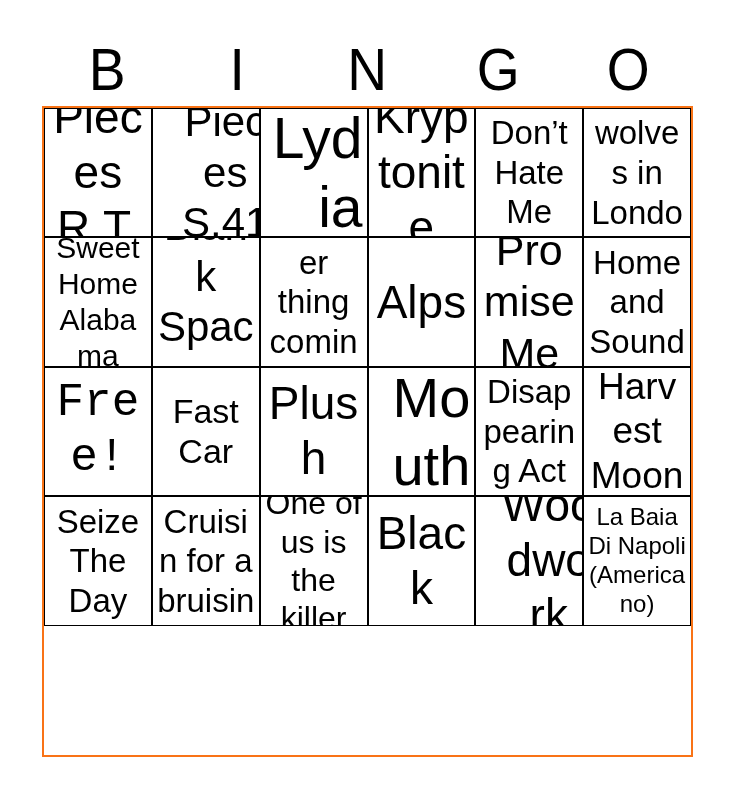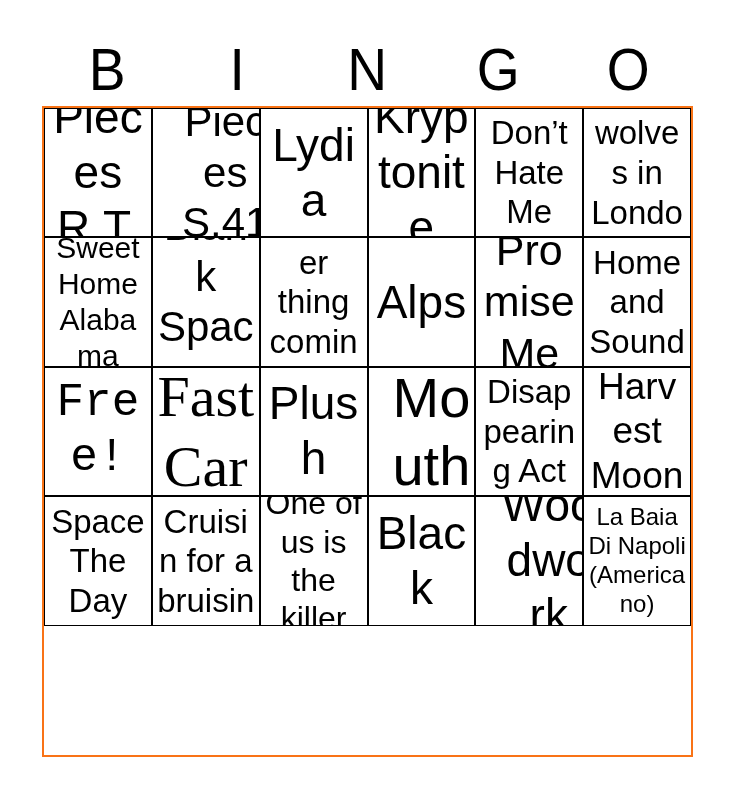--- a/index.html
+++ b/index.html
@@ -71,21 +71,21 @@
 </div>
 
 <div class="bingo-grid" id="bingo-grid">
     <div class="cell">
       <div class="cell-text" style="font-size: 46px;">Pieces R.T.</div>
     </div>
     <div class="cell">
       <div class="cell-text" style="font-size: 42px; margin-left: 39px;">Pieces S.41</div>
     </div>
     <div class="cell">
-      <div class="cell-text" style="font-size: 46px;">Lydia</div>
+      <div class="cell-text" style="font-size: 57px; text-align: right;">Lydia</div>
     </div>
     <div class="cell">
       <div class="cell-text" style="font-size: 46px;">Kryptonite</div>
     </div>
     <div class="cell">
       <div class="cell-text" style="font-size: 33px;">Don’t Hate Me</div>
     </div>
     <div class="cell">
       <div class="cell-text" style="font-size: 33px;">Werewolves in London</div>
     </div>
@@ -104,36 +104,36 @@
     <div class="cell">
       <div class="cell-text" style="font-size: 43px;">Promise Me</div>
     </div>
     <div class="cell">
       <div class="cell-text" style="font-size: 33px;">Home and Sound</div>
     </div>
     <div class="cell">
       <div class="cell-text" style="font-size: 46px; font-family: Liberation Mono, monospace;">Free!</div>
     </div>
     <div class="cell">
-      <div class="cell-text" style="font-size: 58px; font-family: Liberation Serif, serif;">Fast Car</div>
+      <div class="cell-text" style="font-size: 34px;">Fast Car</div>
     </div>
     <div class="cell">
       <div class="cell-text" style="font-size: 46px;">Plush</div>
     </div>
     <div class="cell">
       <div class="cell-text" style="font-size: 56px; text-align: right;">Mouth</div>
     </div>
     <div class="cell">
       <div class="cell-text" style="font-size: 33px;">Disappearing Act</div>
     </div>
     <div class="cell">
       <div class="cell-text" style="font-size: 37px;">Harvest Moon</div>
     </div>
     <div class="cell">
-      <div class="cell-text" style="font-size: 33px;">Space The Day</div>
+      <div class="cell-text" style="font-size: 33px;">Seize The Day</div>
     </div>
     <div class="cell">
       <div class="cell-text" style="font-size: 33px;">Cruisin for a bruisin</div>
     </div>
     <div class="cell">
       <div class="cell-text" style="font-size: 32px;">One of us is the killer</div>
     </div>
     <div class="cell">
       <div class="cell-text" style="font-size: 46px;">Black</div>
     </div>

